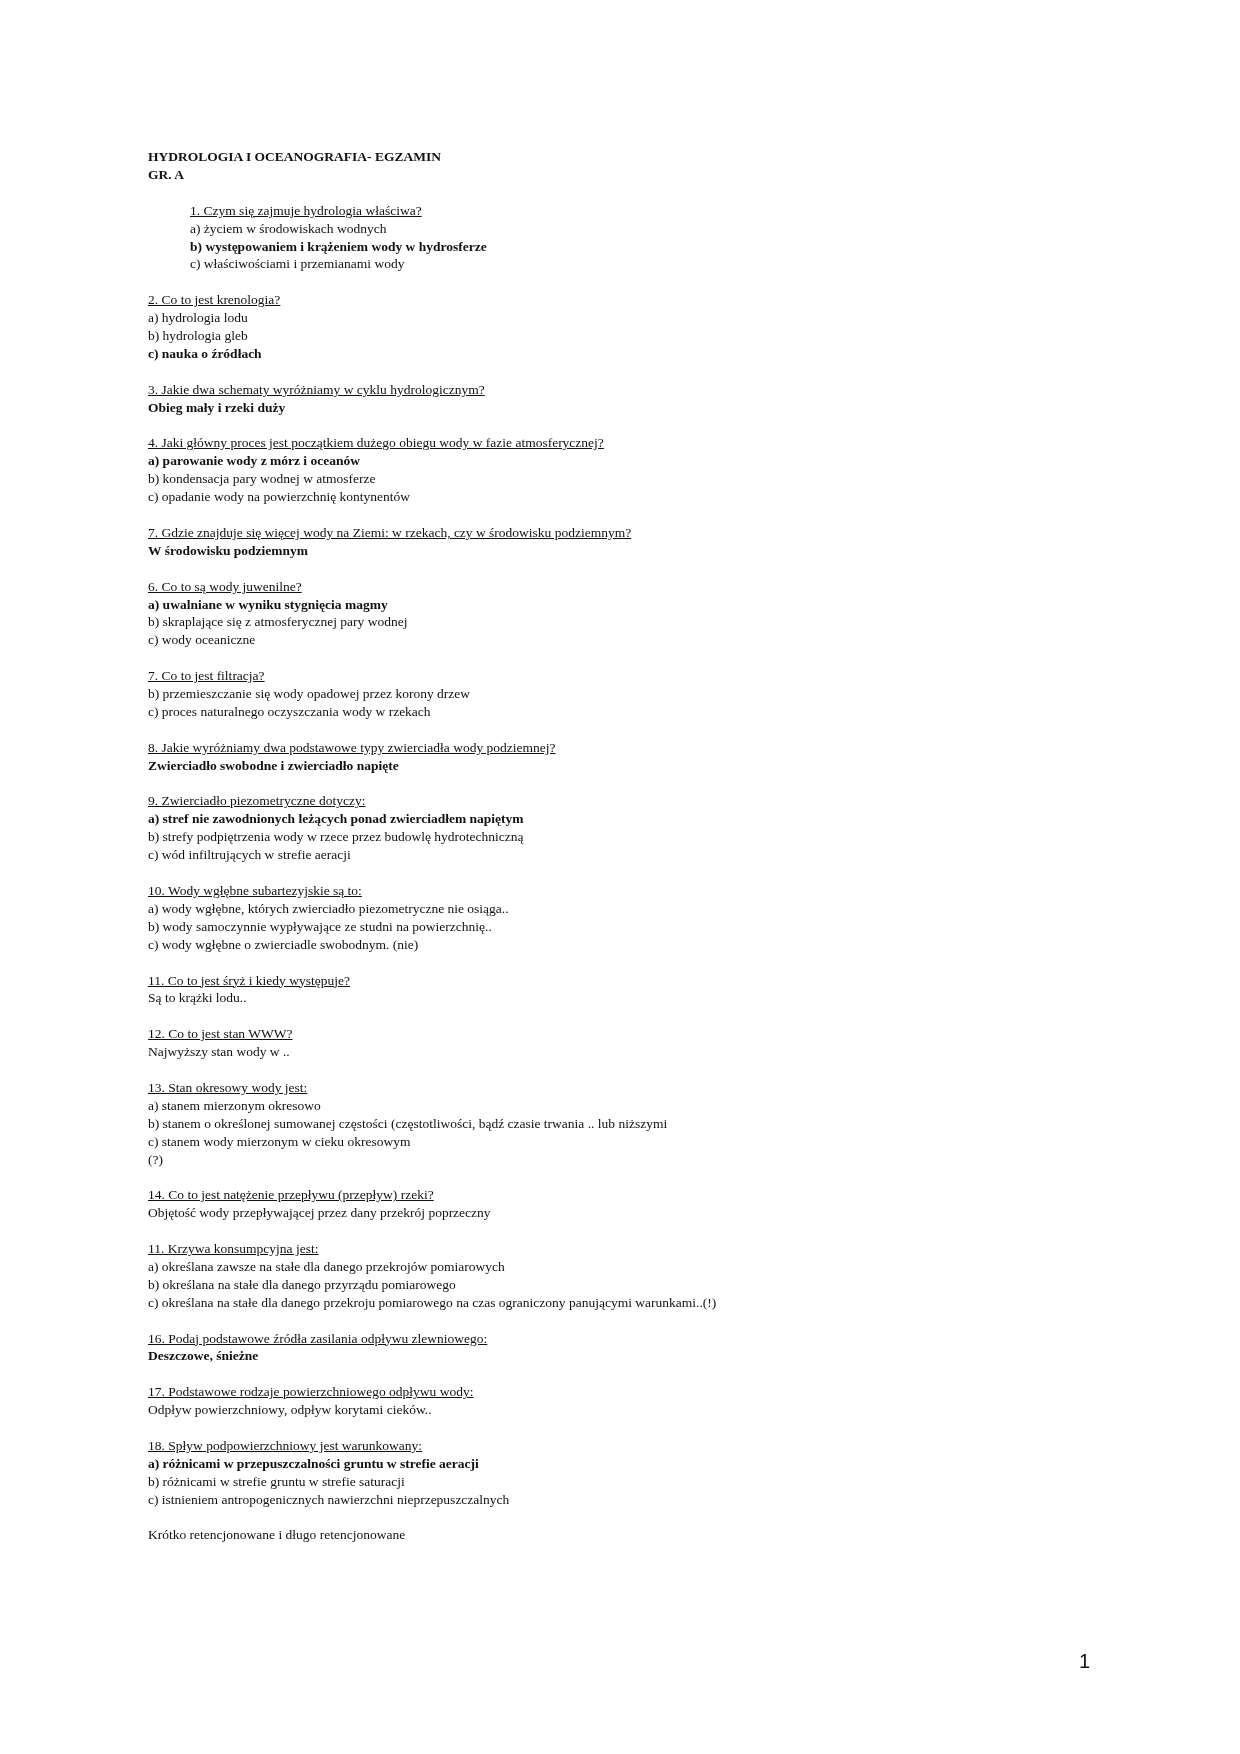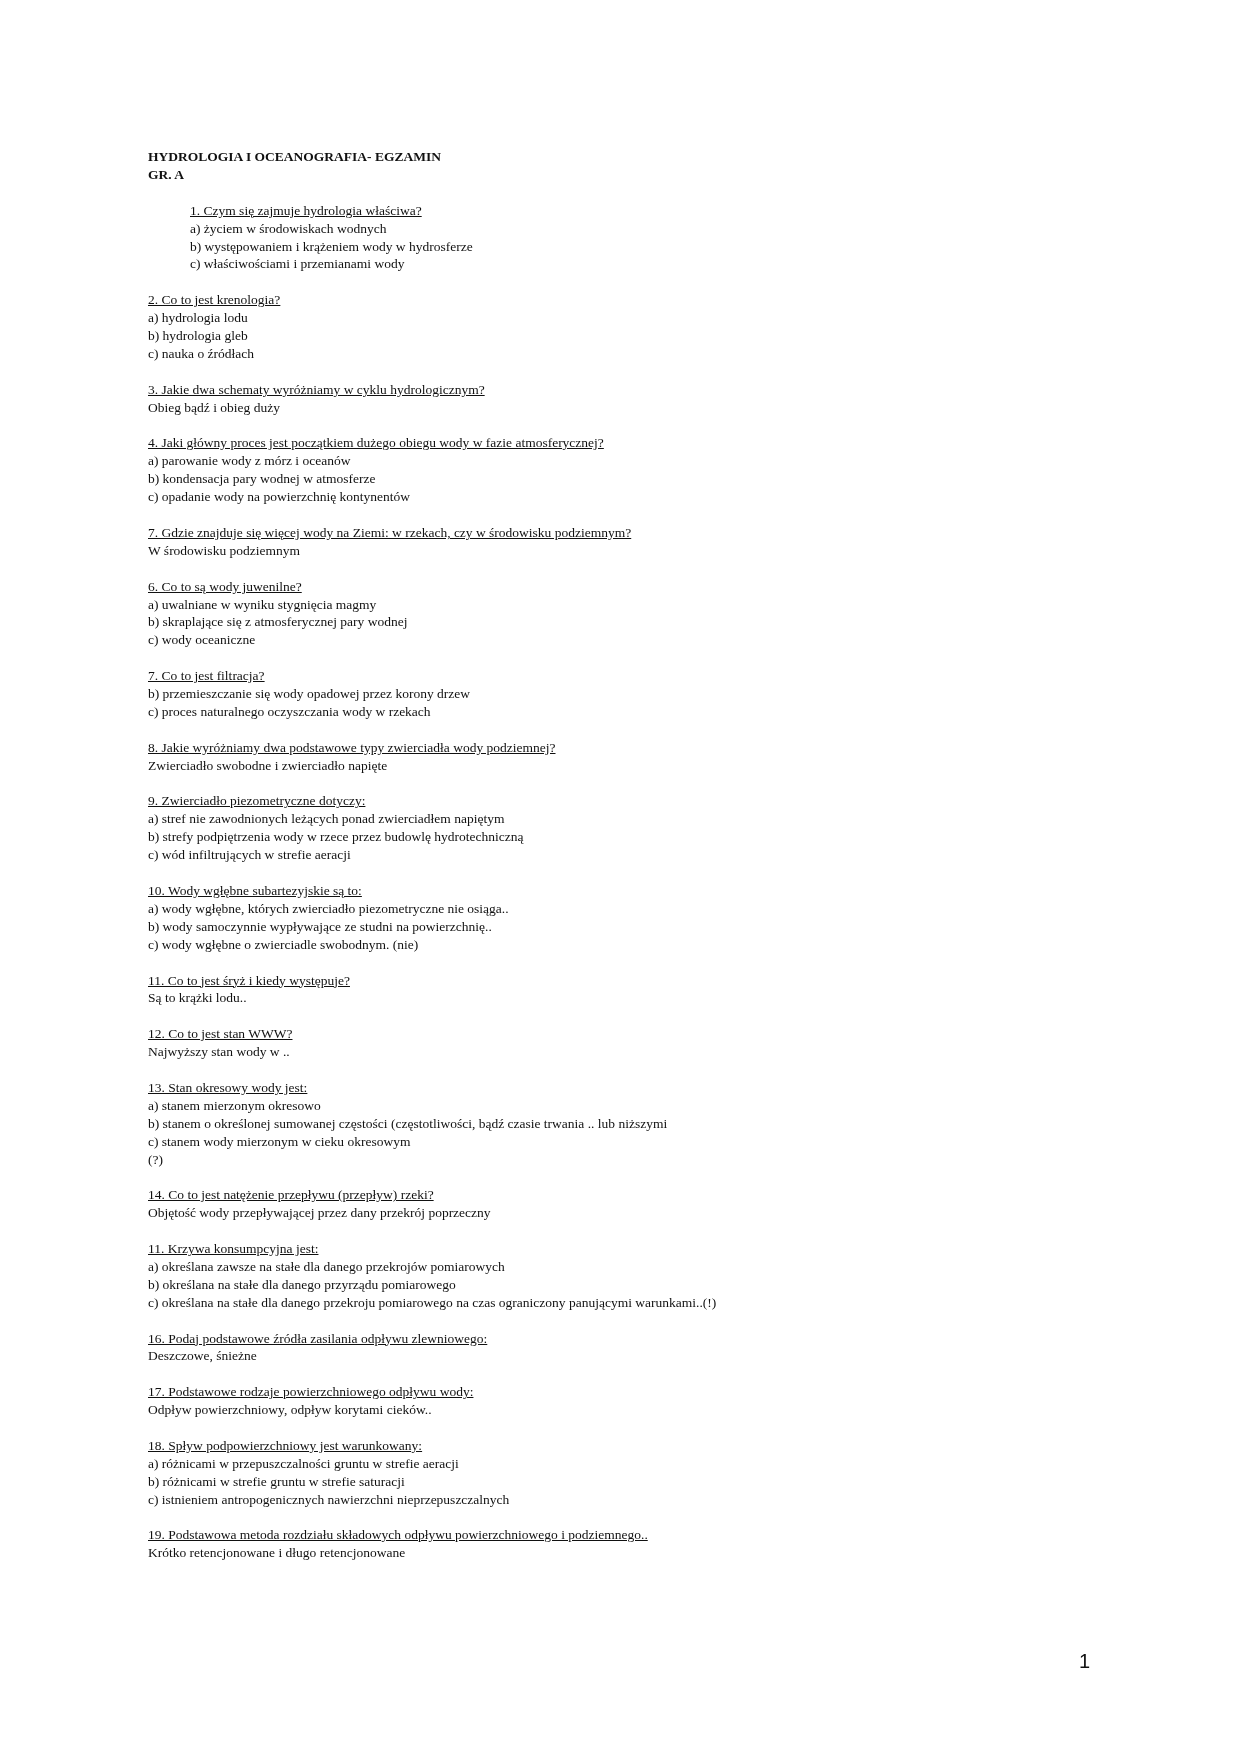--- a/index.html
+++ b/index.html
@@ -9,21 +9,21 @@
     background: #ffffff; color: #111111;
     font-family: "Liberation Serif", "DejaVu Serif", serif;
     font-size: 13.5px; line-height: 17.9px;
   }
   .content { position: absolute; left: 148px; top: 148px; width: 940px; }
   .title { font-weight: bold; margin: 0; }
   .block { margin-top: 17.9px; }
   .block:first-of-type { margin-top: 17.9px; margin-left: 42px; }
   .q { text-decoration: underline; margin: 0; white-space: nowrap; }
   .ln { margin: 0; white-space: nowrap; }
-  .bold { font-weight: normal; }
+  .bold { font-weight: bold; }
   .page-number {
     position: absolute; left: 1079px; top: 1653px;
     font-family: "Liberation Sans", "DejaVu Sans", sans-serif;
     font-size: 20px; color: #111111;
   }
 </style>
 </head>
 <body>
 
 <div class="page">
@@ -38,21 +38,21 @@
           <p class="ln">c) właściwościami i przemianami wody</p>
         </div>
         <div class="block">
           <p class="q">2. Co to jest krenologia?</p>
           <p class="ln">a) hydrologia lodu</p>
           <p class="ln">b) hydrologia gleb</p>
           <p class="ln bold">c) nauka o źródłach</p>
         </div>
         <div class="block">
           <p class="q">3. Jakie dwa schematy wyróżniamy w cyklu hydrologicznym?</p>
-          <p class="ln bold">Obieg bądź i obieg duży</p>
+          <p class="ln bold">Obieg mały i rzeki duży</p>
         </div>
         <div class="block">
           <p class="q">4. Jaki główny proces jest początkiem dużego obiegu wody w fazie atmosferycznej?</p>
           <p class="ln bold">a) parowanie wody z mórz i oceanów</p>
           <p class="ln">b) kondensacja pary wodnej w atmosferze</p>
           <p class="ln">c) opadanie wody na powierzchnię kontynentów</p>
         </div>
         <div class="block">
           <p class="q">7. Gdzie znajduje się więcej wody na Ziemi: w rzekach, czy w środowisku podziemnym?</p>
           <p class="ln bold">W środowisku podziemnym</p>
@@ -117,19 +117,18 @@
           <p class="q">17. Podstawowe rodzaje powierzchniowego odpływu wody:</p>
           <p class="ln">Odpływ powierzchniowy, odpływ korytami cieków..</p>
         </div>
         <div class="block">
           <p class="q">18. Spływ podpowierzchniowy jest warunkowany:</p>
           <p class="ln bold">a) różnicami w przepuszczalności gruntu w strefie aeracji</p>
           <p class="ln">b) różnicami w strefie gruntu w strefie saturacji</p>
           <p class="ln">c) istnieniem antropogenicznych nawierzchni nieprzepuszczalnych</p>
         </div>
         <div class="block">
-          <p class="q">19. Podstawowa metoda rozdziału składowych odpływu powierzchniowego i podziemnego..</p>
           <p class="ln">Krótko retencjonowane i długo retencjonowane</p>
         </div>
       </div>
   </div>
   <div class="page-number">1</div>
 </div>
 
 </body></html>

